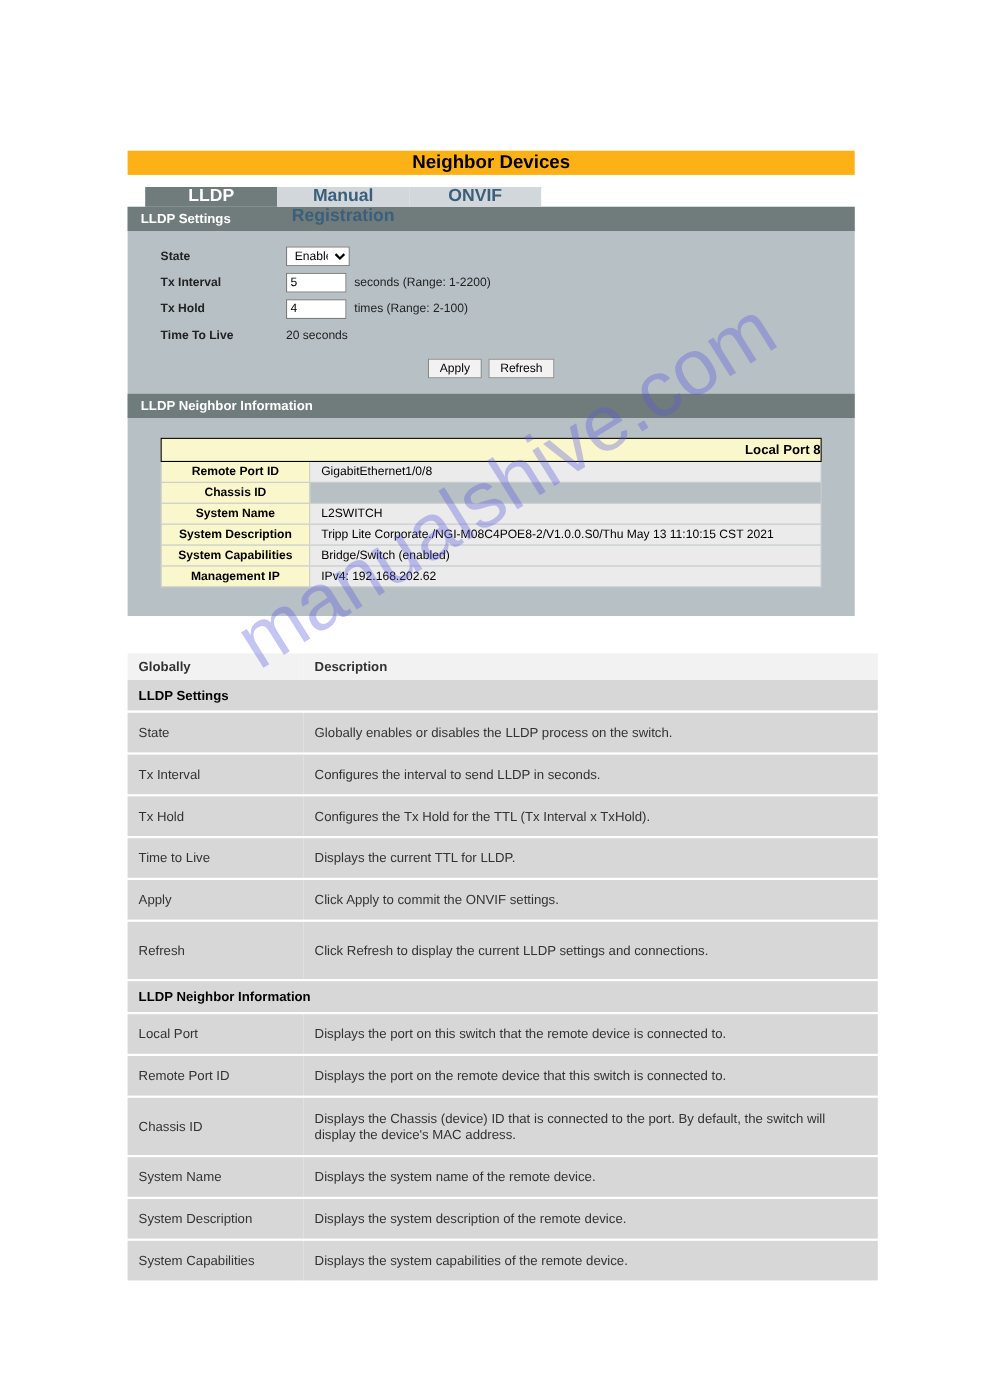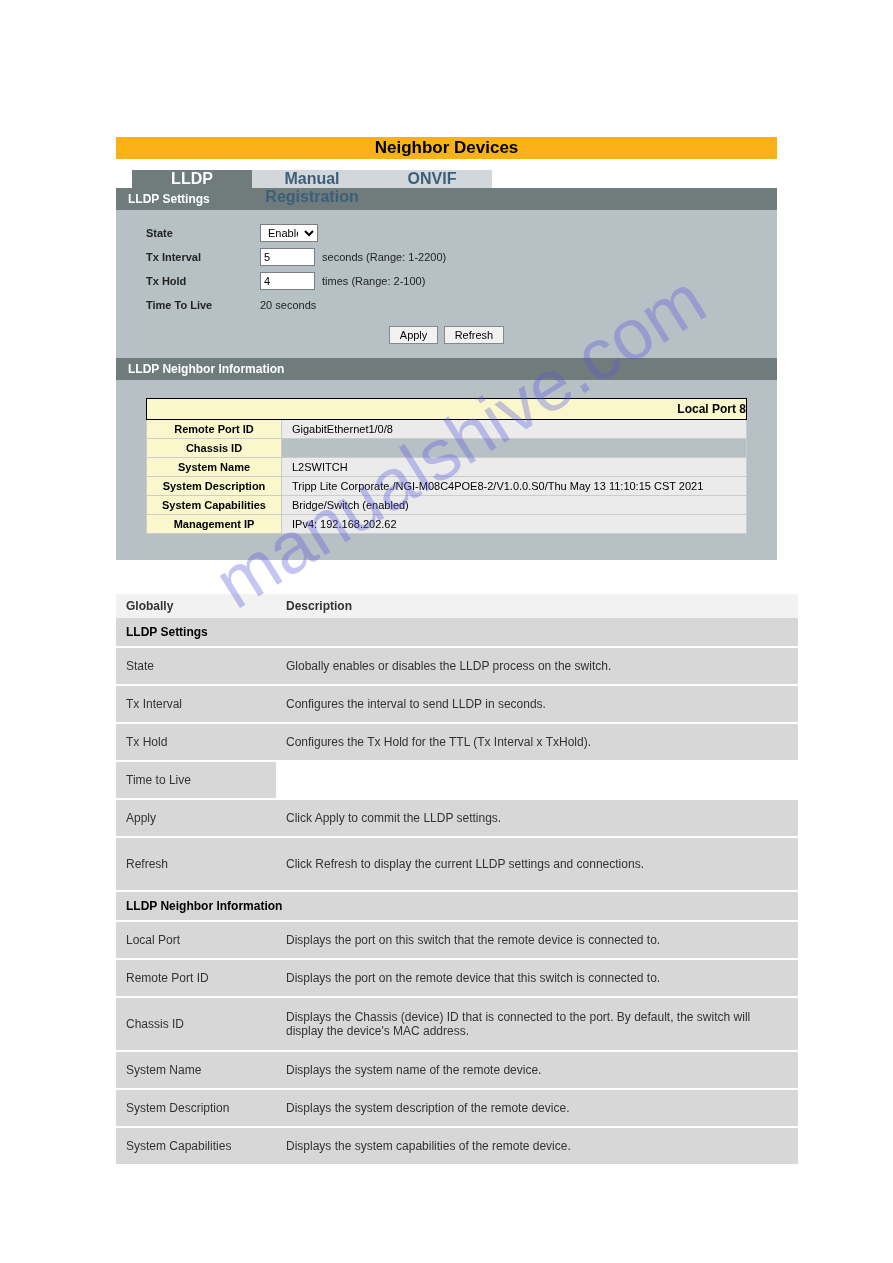--- a/index.html
+++ b/index.html
@@ -265,25 +265,26 @@
       <div class="desc-col2">Configures the interval to send LLDP in seconds.</div>
     </div>
     <div class="desc-gap"></div>
     <div class="desc-row desc-odd mid">
       <div class="desc-col1">Tx Hold</div>
       <div class="desc-col2">Configures the Tx Hold for the TTL (Tx Interval x TxHold).</div>
     </div>
     <div class="desc-gap"></div>
     <div class="desc-row desc-even mid">
       <div class="desc-col1">Time to Live</div>
+      <div class="desc-col2">Displays the current TTL for LLDP.</div>
     </div>
     <div class="desc-gap"></div>
     <div class="desc-row desc-odd mid">
       <div class="desc-col1">Apply</div>
-      <div class="desc-col2">Click Apply to commit the LLDP settings.</div>
+      <div class="desc-col2">Click Apply to commit the ONVIF settings.</div>
     </div>
     <div class="desc-gap"></div>
     <div class="desc-row desc-even taller">
       <div class="desc-col1">Refresh</div>
       <div class="desc-col2">Click Refresh to display the current LLDP settings and connections.</div>
     </div>
     <div class="desc-gap"></div>
     <div class="desc-section">LLDP Neighbor Information</div>
     <div class="desc-gap"></div>
     <div class="desc-row desc-odd mid">

